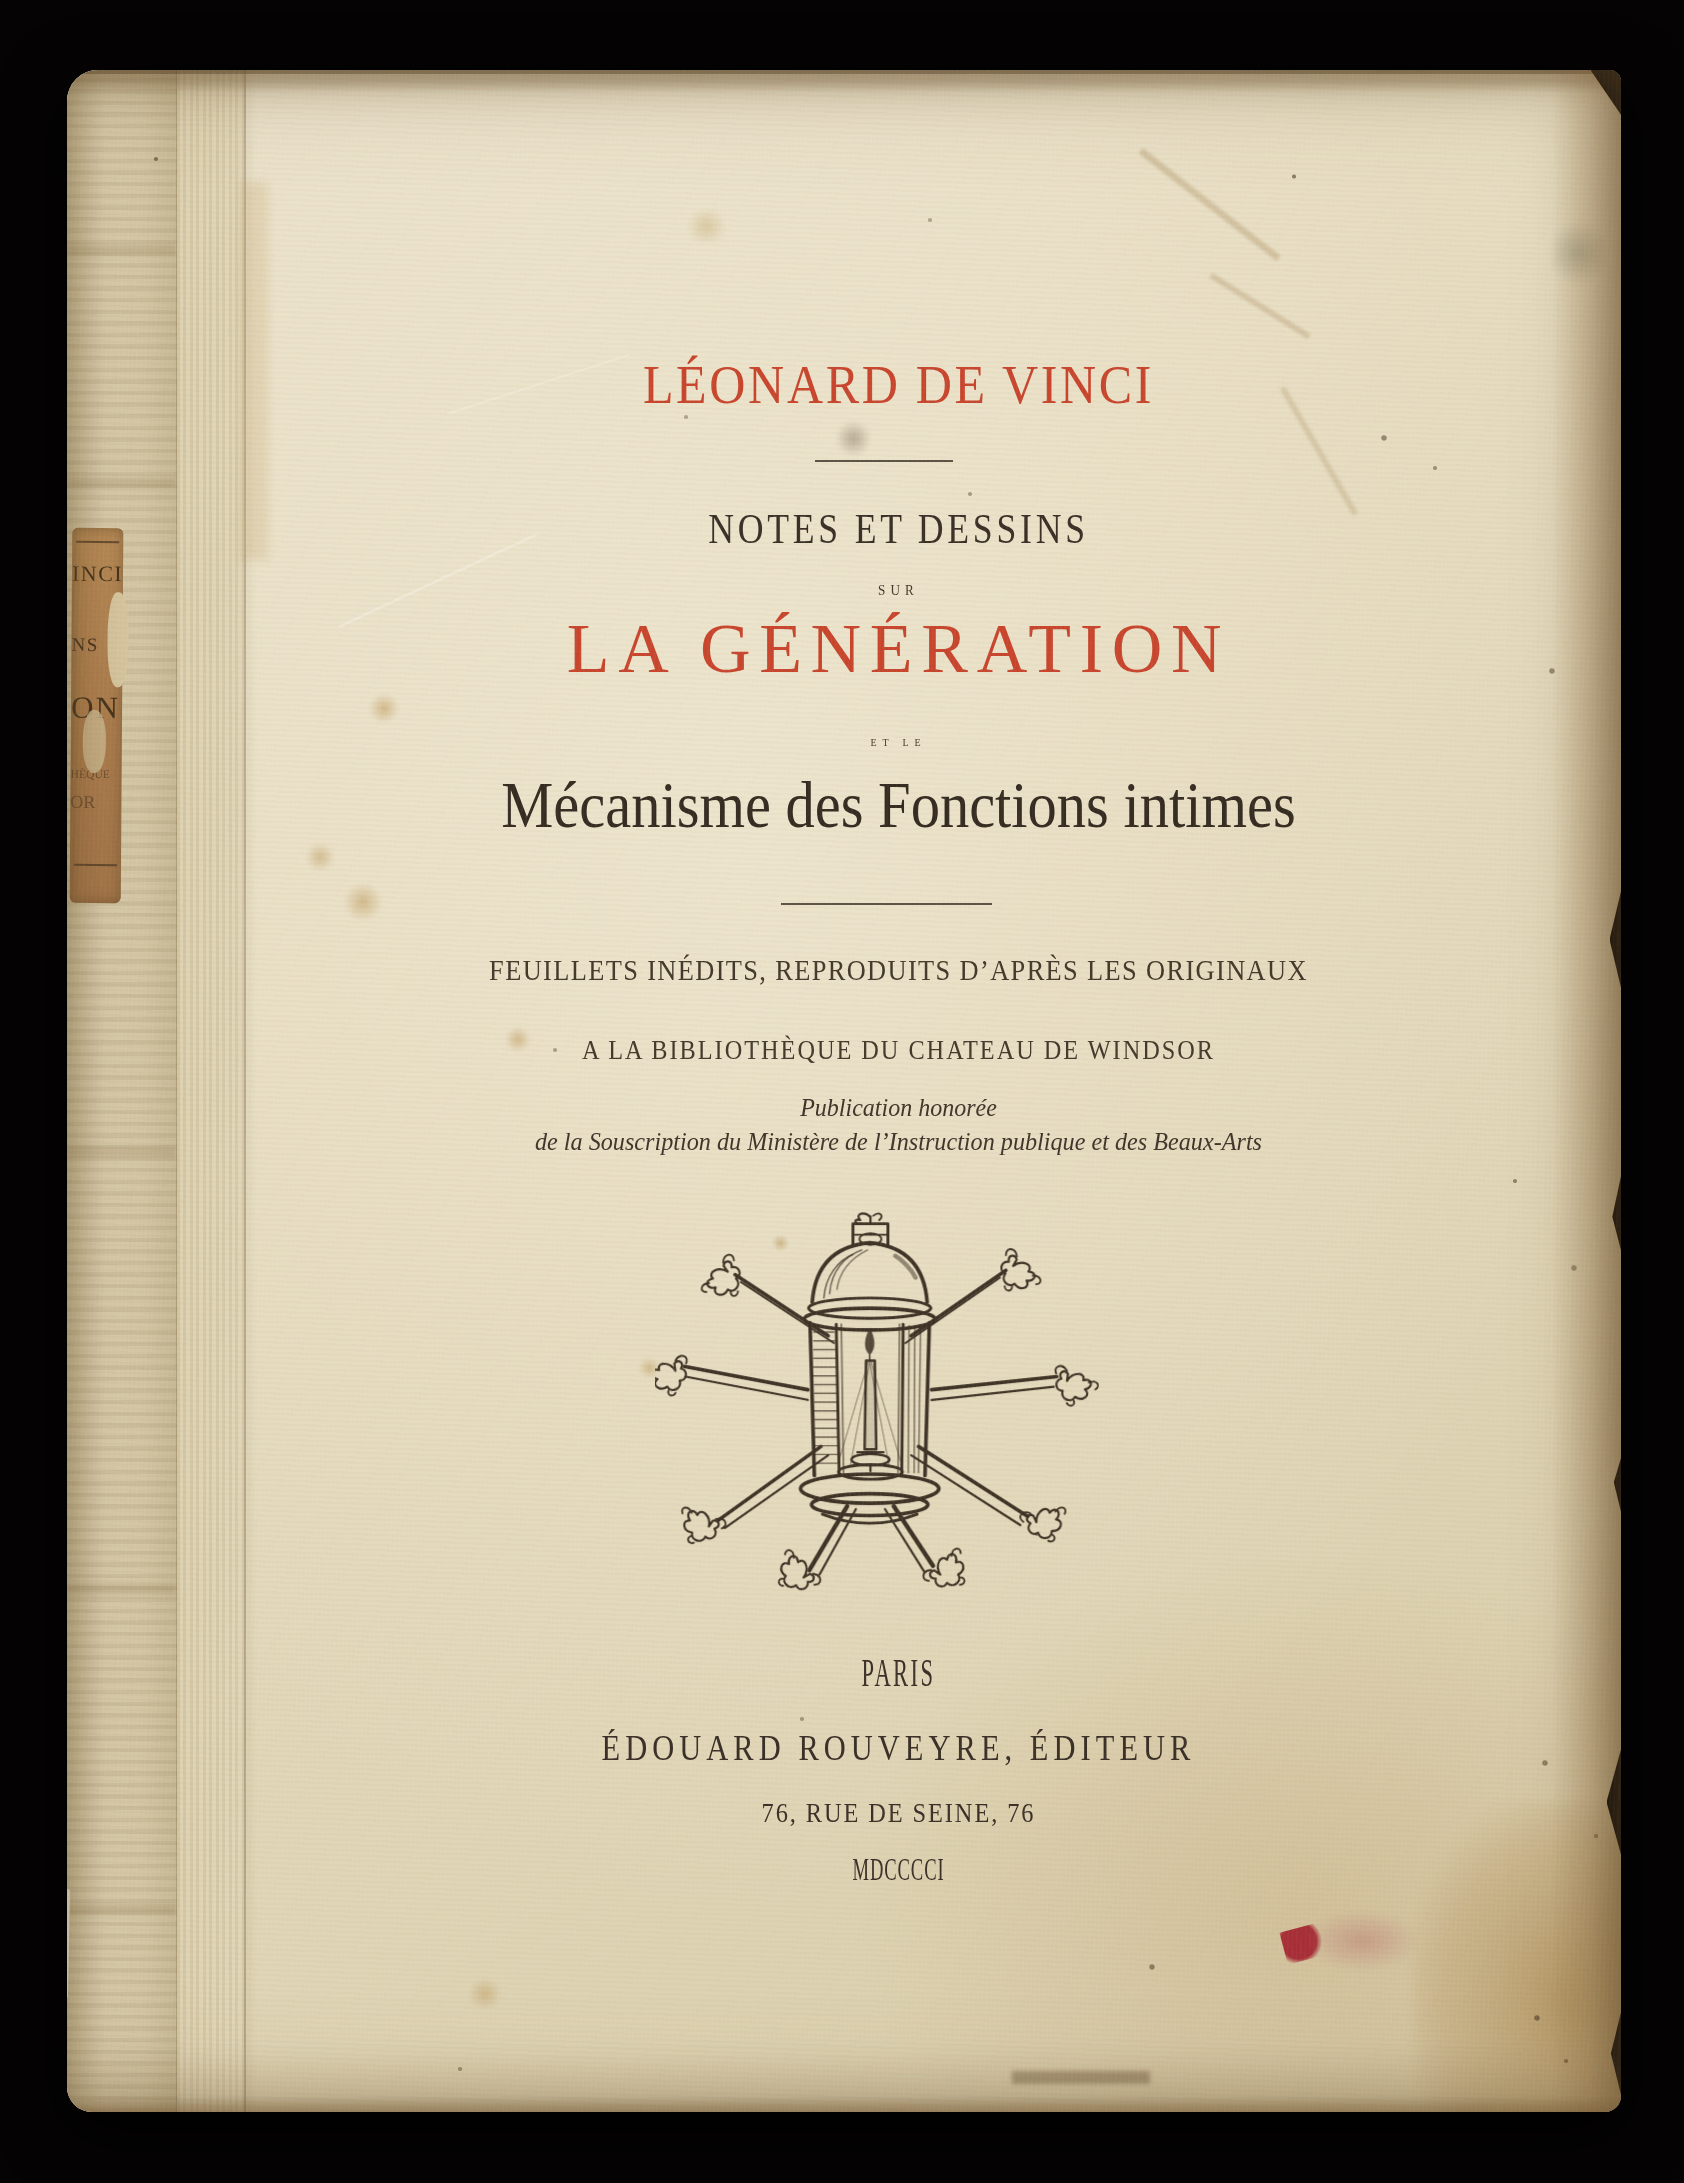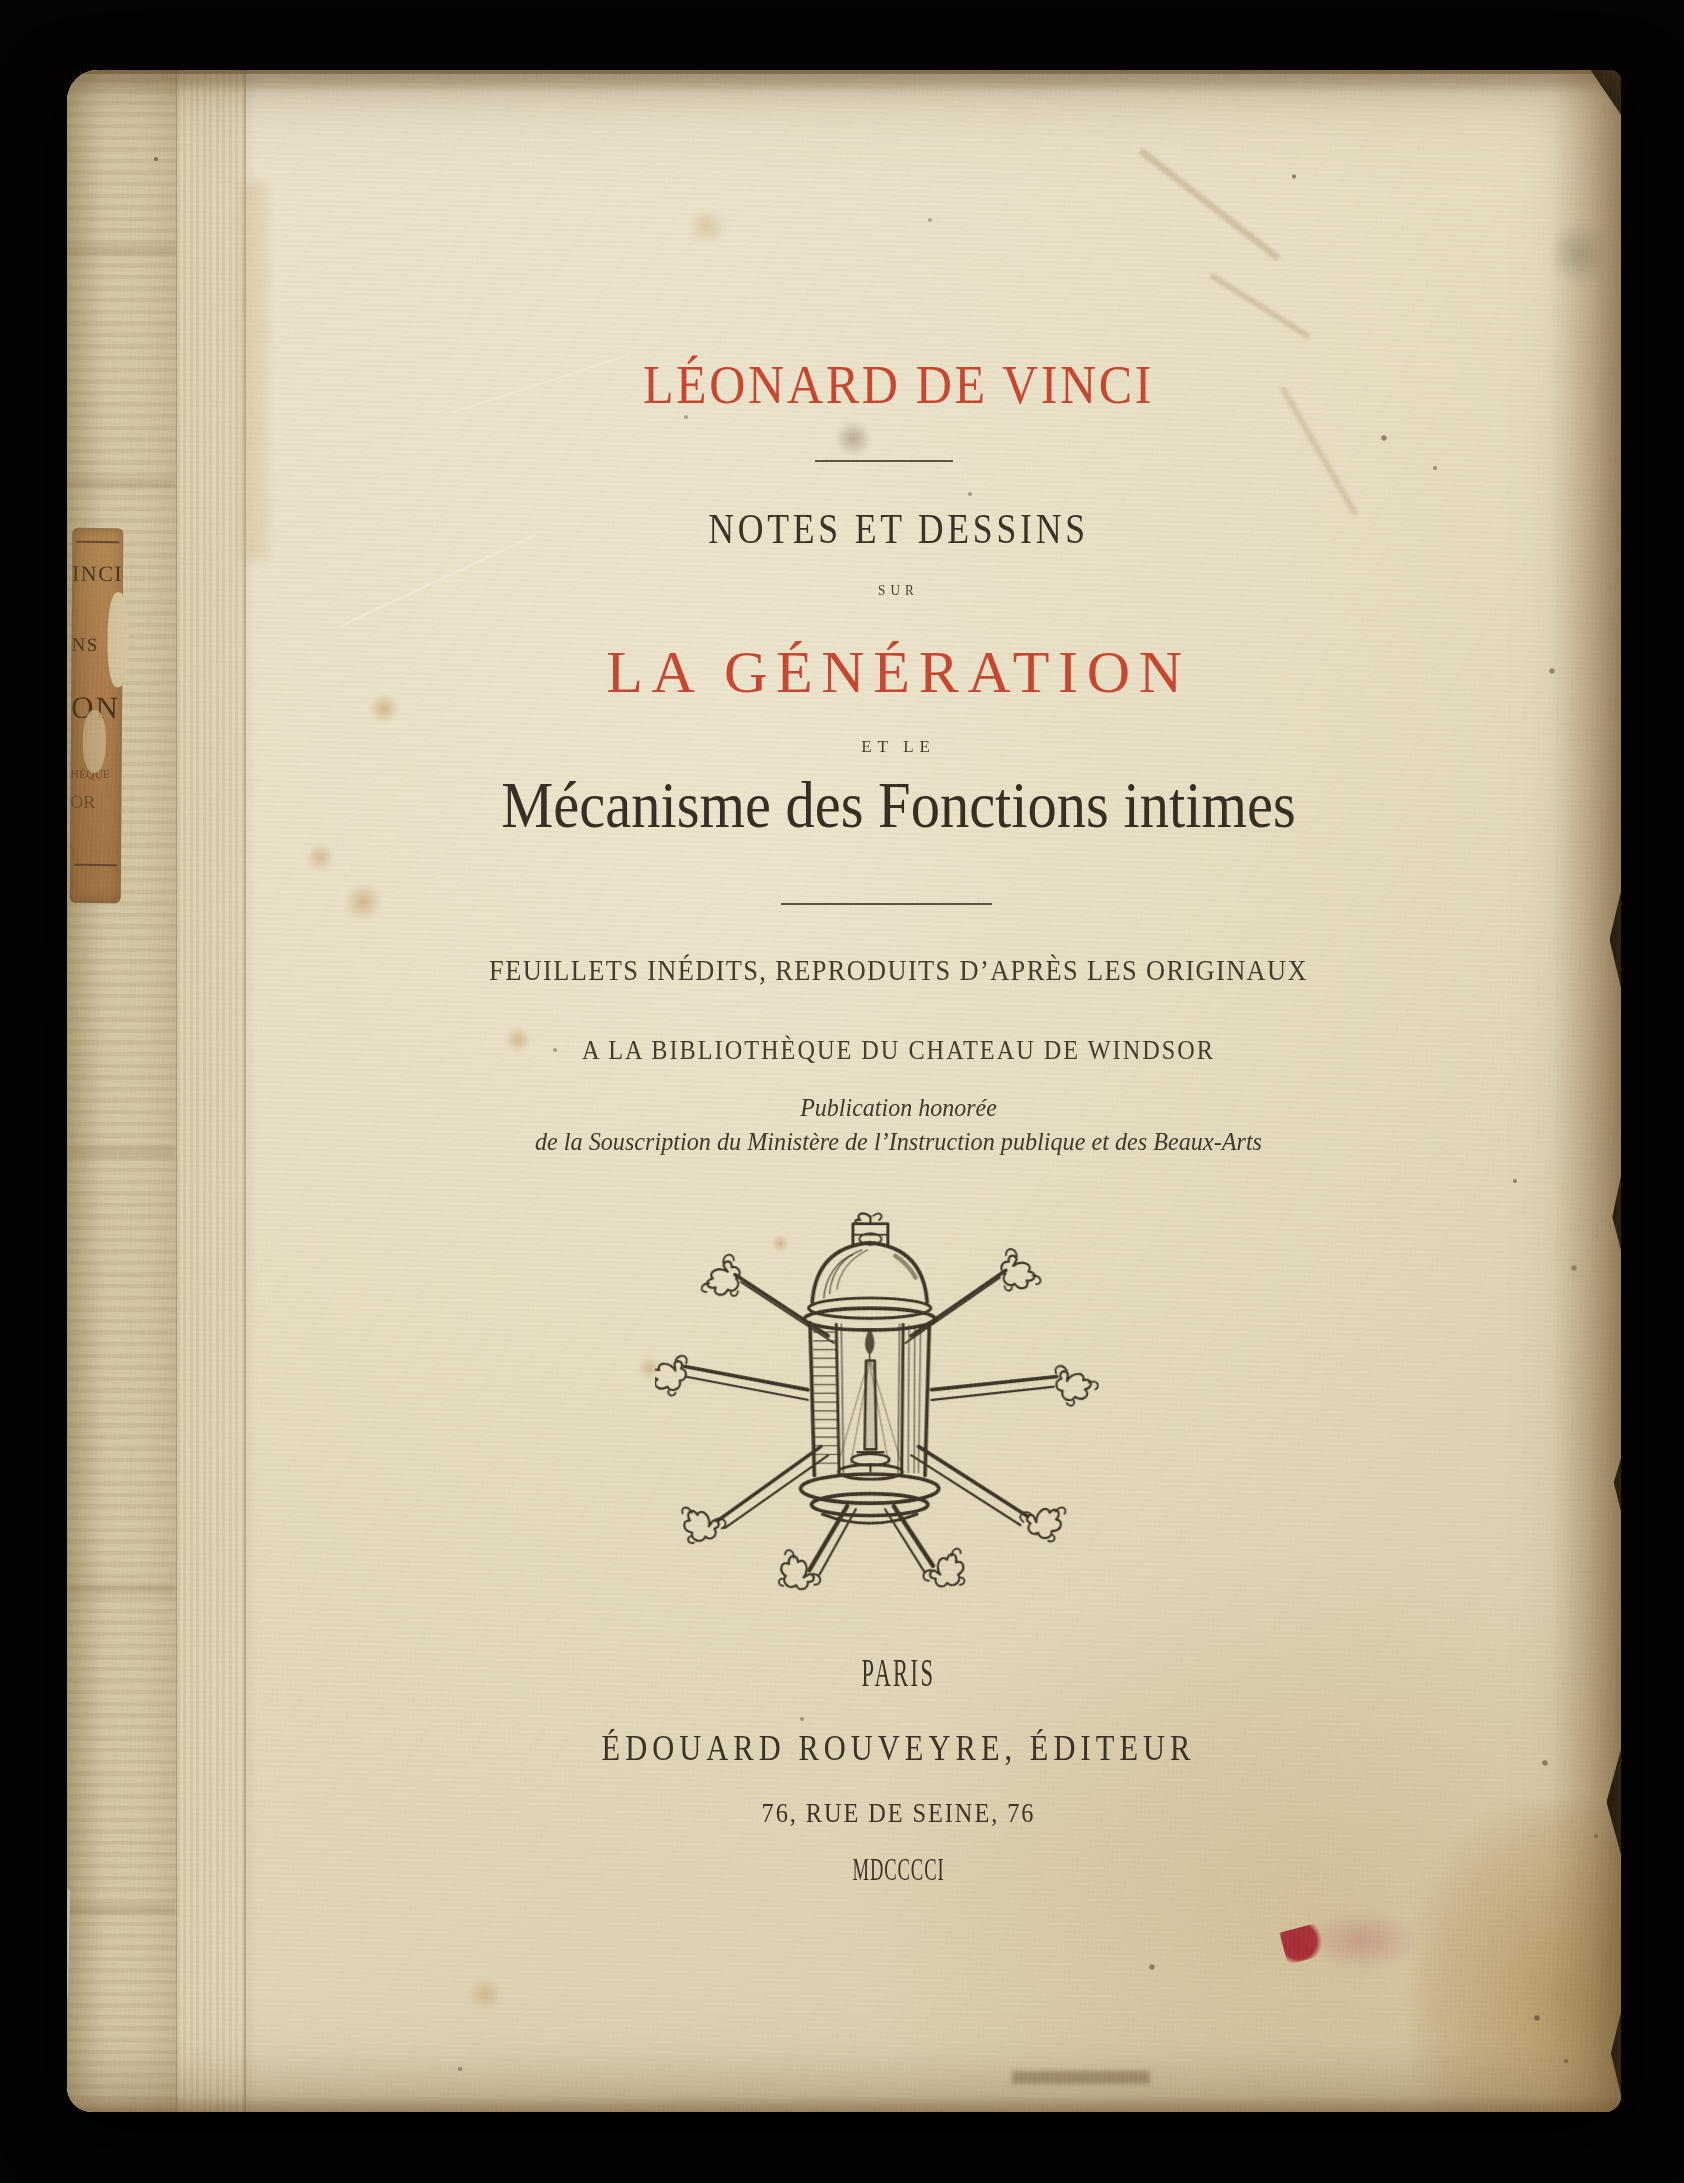--- a/index.html
+++ b/index.html
@@ -97,23 +97,23 @@
     <div class="content">
 
       <div class="line red" style="top:287px;font-size:55px;letter-spacing:2.9px;transform:scaleX(.91)">LÉONARD DE VINCI</div>
 
       <div class="rule" style="top:390px;width:138px;margin-left:-84px"></div>
 
       <div class="line" style="top:438px;font-size:42px;letter-spacing:4.4px;transform:scaleX(.85)">NOTES ET DESSINS</div>
 
       <div class="line" style="top:513px;font-size:14.6px;letter-spacing:5.8px;color:#463b2e;transform:scaleX(.9)">SUR</div>
 
-      <div class="line red" style="top:572px;font-size:60px;letter-spacing:8.7px">LA GÉNÉRATION</div>
-
-      <div class="line" style="top:668px;font-size:17px;letter-spacing:5.8px;color:#463b2e">ET LE</div>
+      <div class="line red" style="top:544px;font-size:70px;letter-spacing:8.7px">LA GÉNÉRATION</div>
+
+      <div class="line" style="top:668px;font-size:10px;letter-spacing:5.8px;color:#463b2e">ET LE</div>
 
       <div class="line" style="top:703px;font-size:65px;color:#352c22;transform:scaleX(.90)">Mécanisme des Fonctions intimes</div>
 
       <div class="rule" style="top:833px;width:211px;margin-left:-118px"></div>
 
       <div class="line" style="top:886px;font-size:29px;letter-spacing:1.5px;color:#443a2c;transform:scaleX(.91)">FEUILLETS INÉDITS, REPRODUITS D’APRÈS LES ORIGINAUX</div>
       <div class="line" style="top:967px;font-size:27px;letter-spacing:2.2px;color:#443a2c;transform:scaleX(.90)">A LA BIBLIOTHÈQUE DU CHATEAU DE WINDSOR</div>
 
       <div class="line" style="top:1025px;font-size:25px;font-style:italic;color:#3f352a;transform:scaleX(.96)">Publication honorée</div>
       <div class="line" style="top:1059px;font-size:26px;font-style:italic;color:#3f352a;transform:scaleX(.93)">de la Souscription du Ministère de l’Instruction publique et des Beaux-Arts</div>

